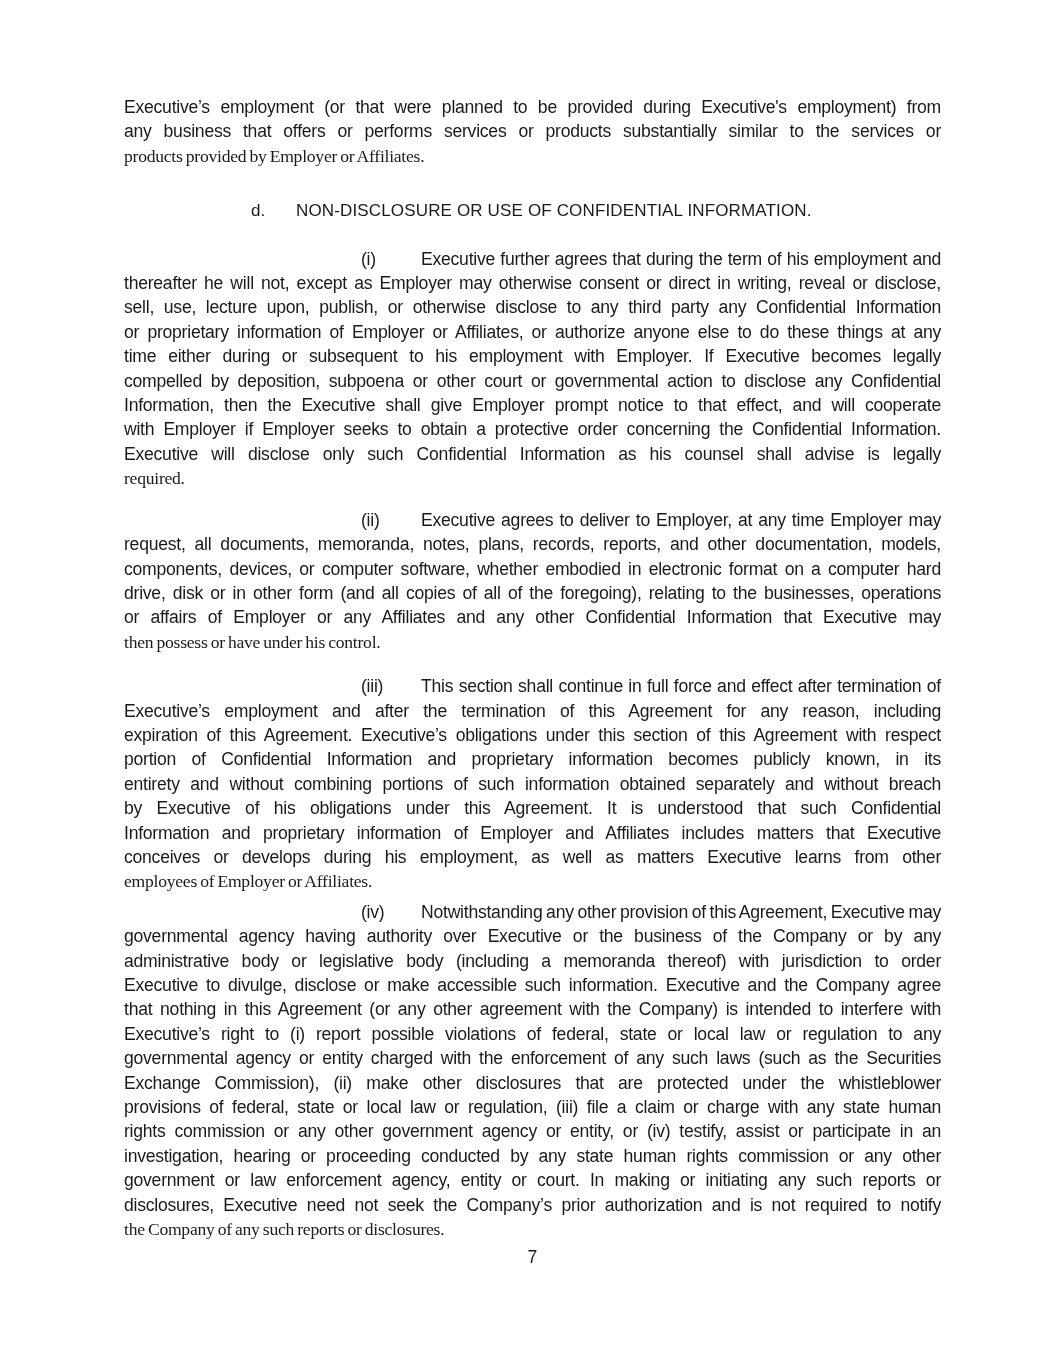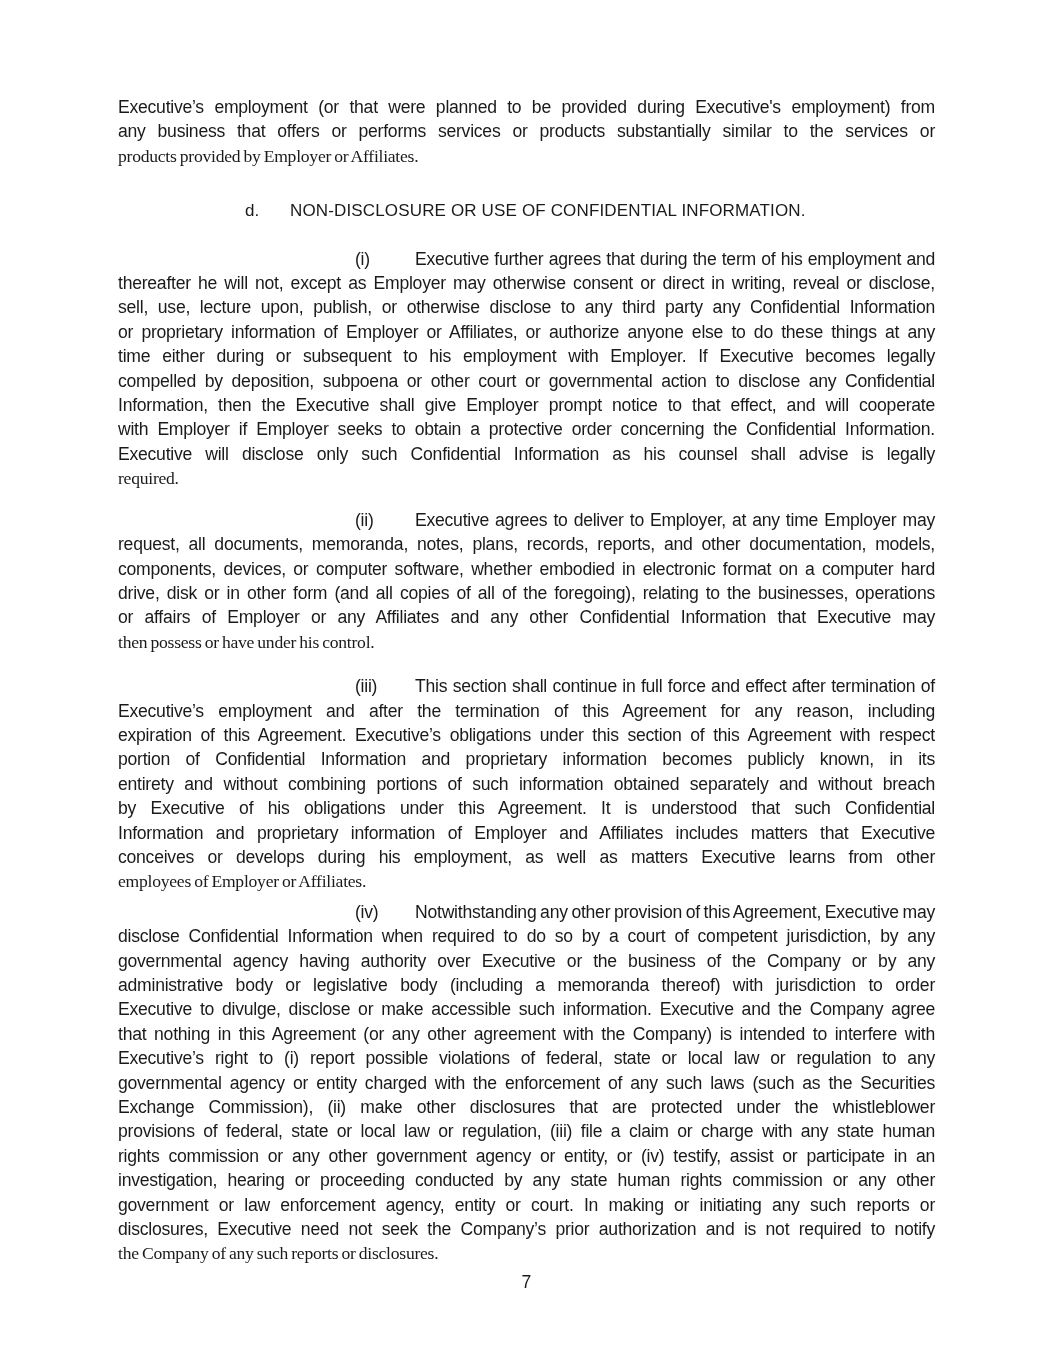--- a/index.html
+++ b/index.html
@@ -7,21 +7,21 @@
     position: relative;
     width: 1055px;
     height: 1365px;
     background: #ffffff;
     overflow: hidden;
     font-family: "Liberation Sans", "DejaVu Sans", sans-serif;
     color: #1a1a1a;
   }
   .content {
     position: absolute;
-    left: 118px;
+    left: 124px;
     top: 95px;
     width: 817px;
   }
   .jline {
     font-size: 17.6px;
     line-height: 24.4px;
     letter-spacing: -0.25px;
     word-spacing: -1px;
     text-align: justify;
     text-align-last: justify;
@@ -97,21 +97,20 @@
           <div class="jline">expiration of this Agreement. Executive’s obligations under this section of this Agreement with respect</div>
           <div class="jline">portion of Confidential Information and proprietary information becomes publicly known, in its</div>
           <div class="jline">entirety and without combining portions of such information obtained separately and without breach</div>
           <div class="jline">by Executive of his obligations under this Agreement. It is understood that such Confidential</div>
           <div class="jline">Information and proprietary information of Employer and Affiliates includes matters that Executive</div>
           <div class="jline">conceives or develops during his employment, as well as matters Executive learns from other</div>
           <div class="jline last">employees of Employer or Affiliates.</div>
         </div>
         <div class="para numbered">
           <div class="jline first-line"><span class="par-num">(iv)</span>Notwithstanding any other provision of this Agreement, Executive may</div>
-          <div class="jline">disclose Confidential Information when required to do so by a court of competent jurisdiction, by any</div>
           <div class="jline">governmental agency having authority over Executive or the business of the Company or by any</div>
           <div class="jline">administrative body or legislative body (including a memoranda thereof) with jurisdiction to order</div>
           <div class="jline">Executive to divulge, disclose or make accessible such information. Executive and the Company agree</div>
           <div class="jline">that nothing in this Agreement (or any other agreement with the Company) is intended to interfere with</div>
           <div class="jline">Executive’s right to (i) report possible violations of federal, state or local law or regulation to any</div>
           <div class="jline">governmental agency or entity charged with the enforcement of any such laws (such as the Securities</div>
           <div class="jline">Exchange Commission), (ii) make other disclosures that are protected under the whistleblower</div>
           <div class="jline">provisions of federal, state or local law or regulation, (iii) file a claim or charge with any state human</div>
           <div class="jline">rights commission or any other government agency or entity, or (iv) testify, assist or participate in an</div>
           <div class="jline">investigation, hearing or proceeding conducted by any state human rights commission or any other</div>

